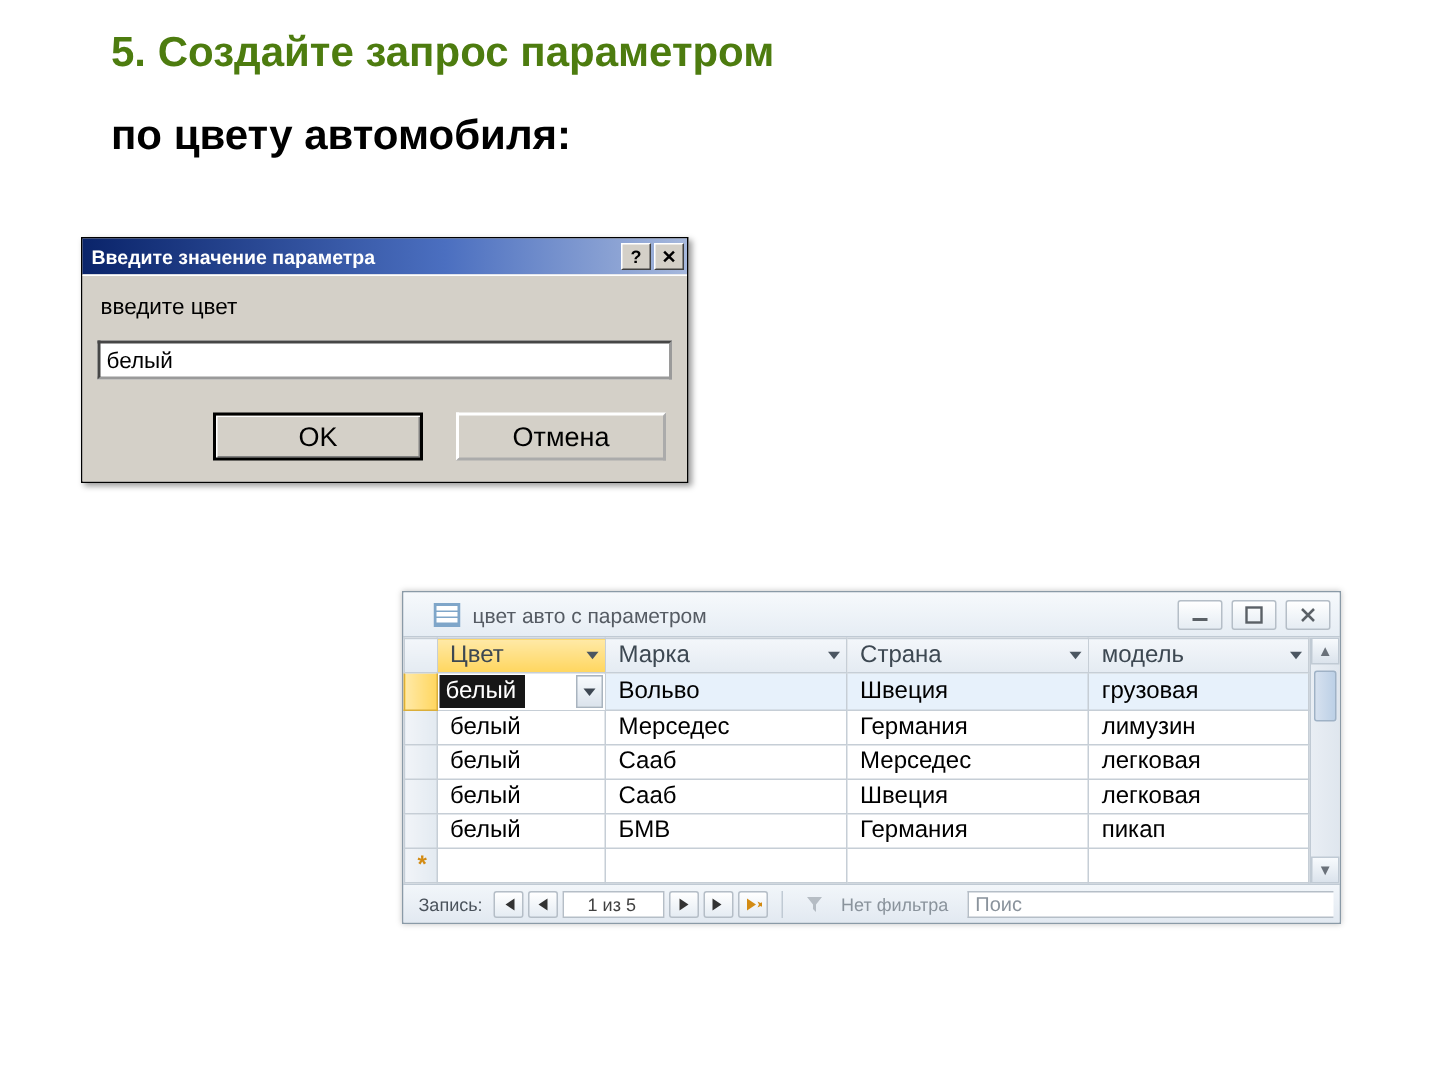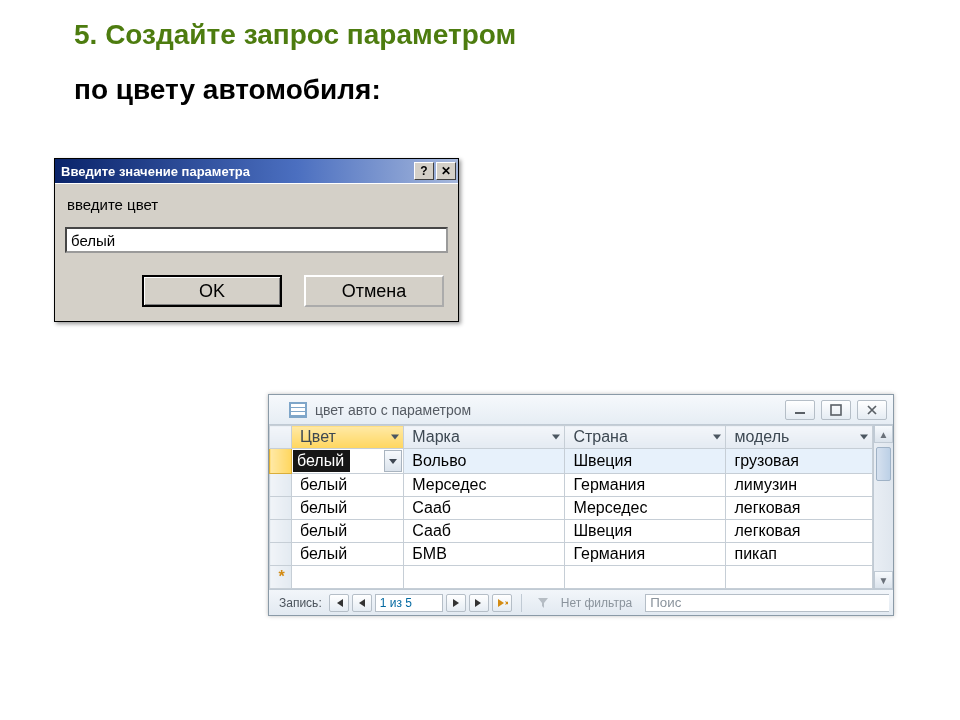--- a/index.html
+++ b/index.html
@@ -234,22 +234,22 @@
     border-radius:2px;
     display:flex;align-items:center;justify-content:center;
     color:#333;
   }
   .rn-btn.new svg{ display:block;}
   .rn-input {
     width: 68px; height: 18px;
     border:1px solid #b5bec7;
     background:#fff;
     font-size:12px;
-    padding:0 4px;
-    color:#0369a1;
+    padding:0 16px;
+    color:#404040;
   }
   .rn-sep { width:1px; height:18px; background:#c0cad4; margin:0 6px; }
   .rn-filter { display:flex; align-items:center; gap:12px; color:#8a939c; margin-left:6px;}
   .rn-filter svg{opacity:.55;}
   .rn-search {
     flex:1;
     margin-left: 10px;
     border:1px solid #b5bec7; border-right:none;
     background:#fff; height:18px;
     padding:0 4px;

